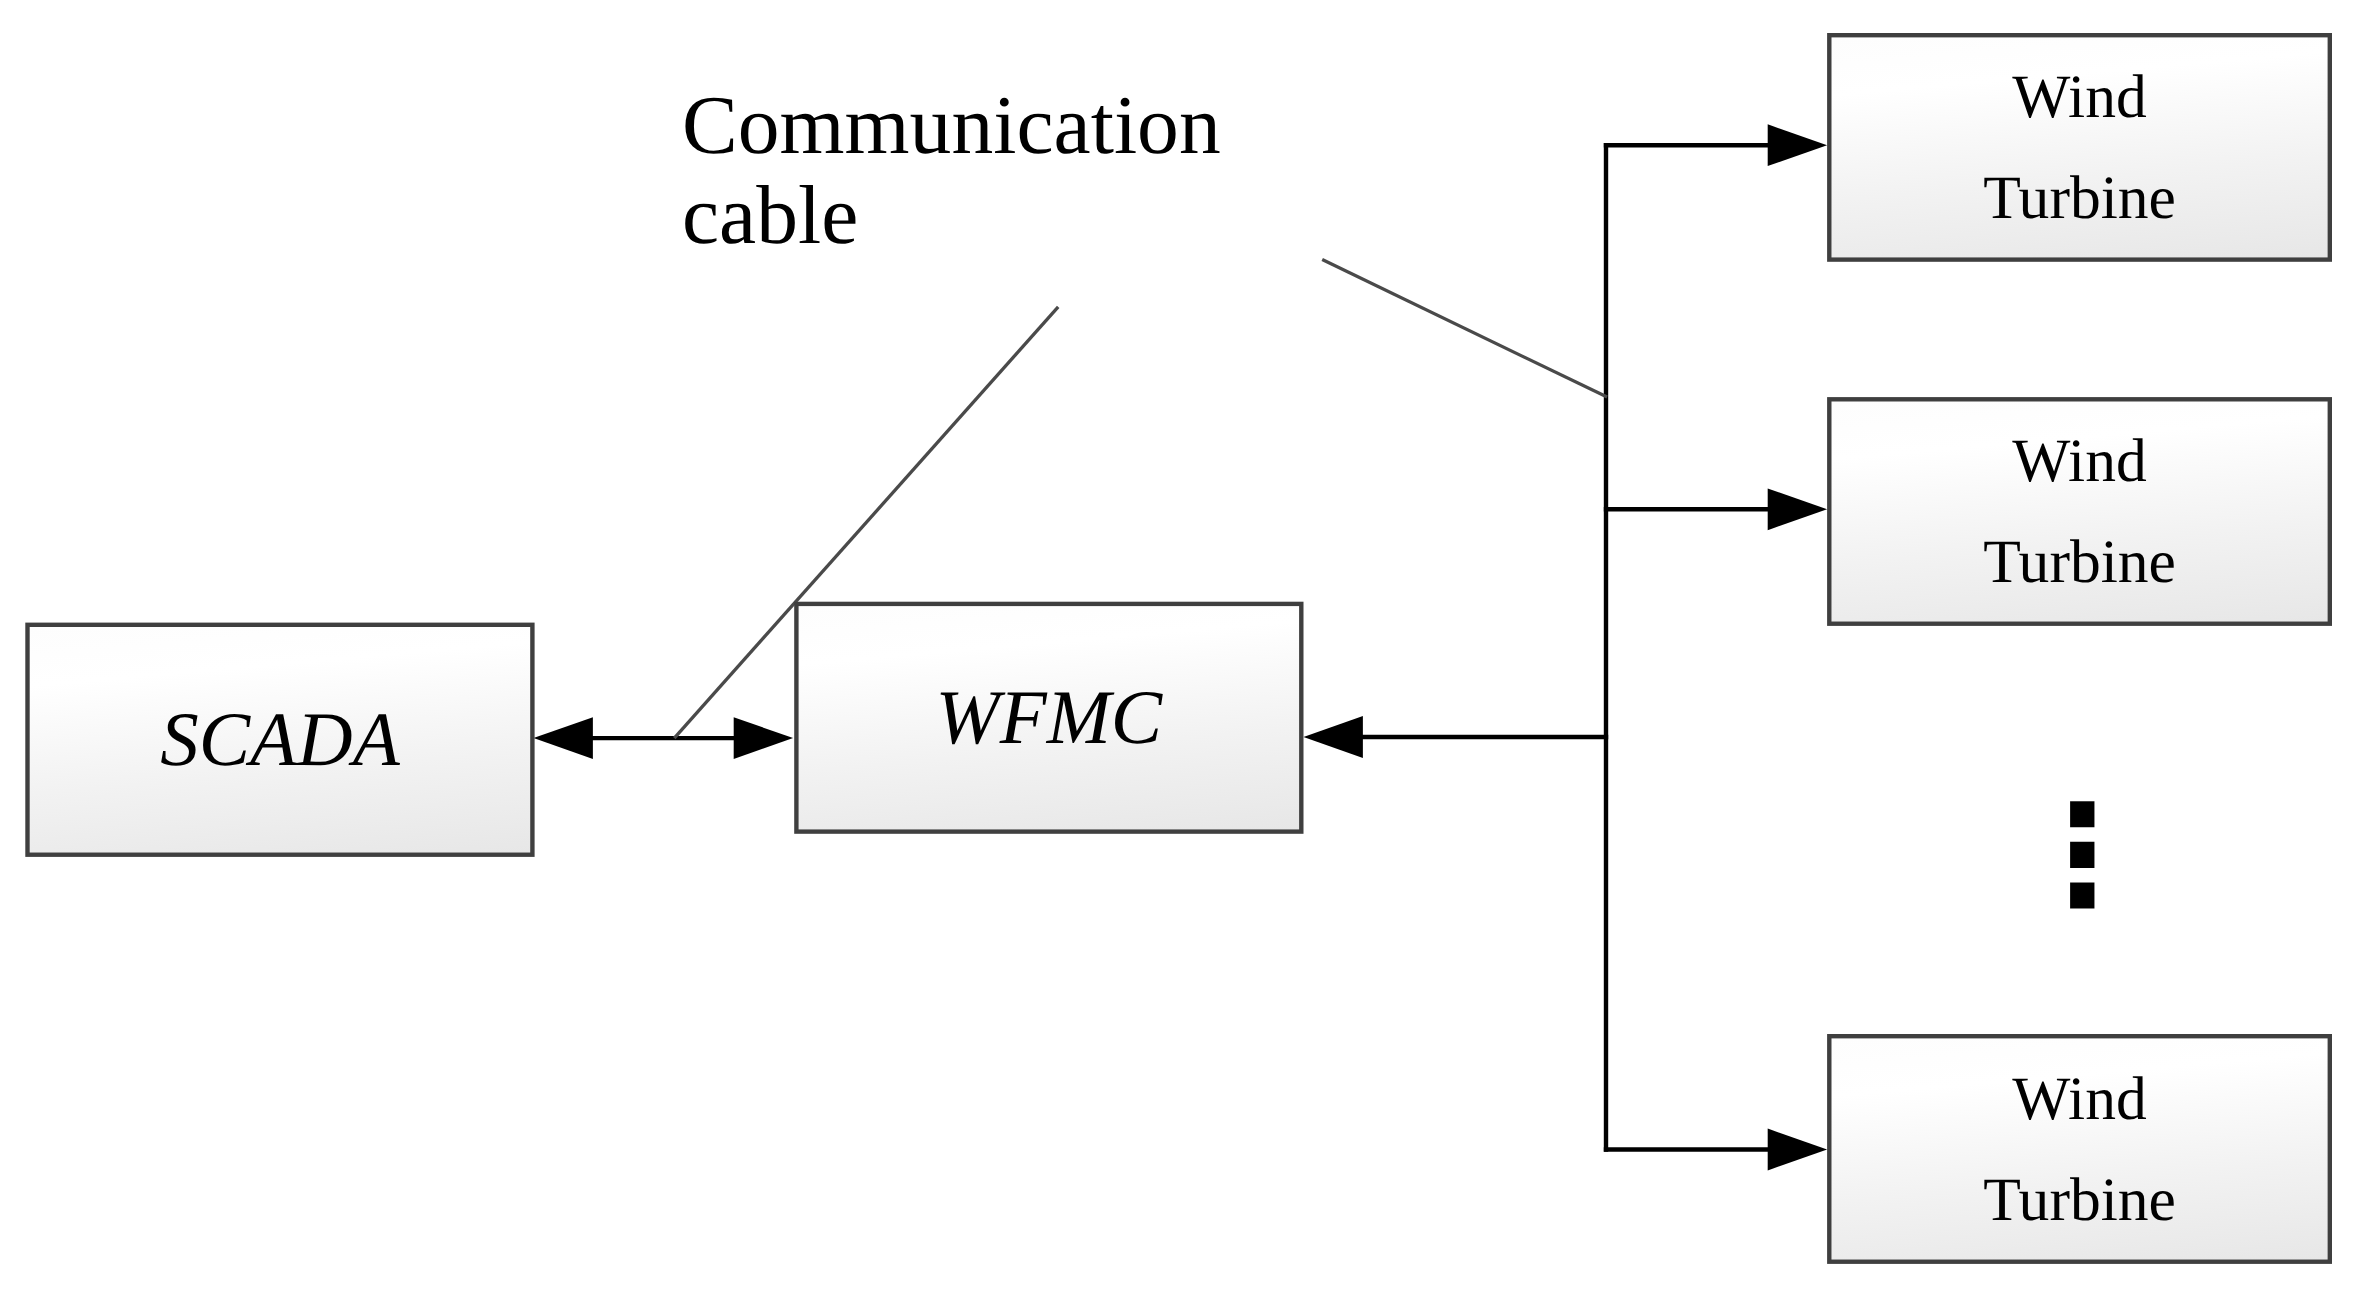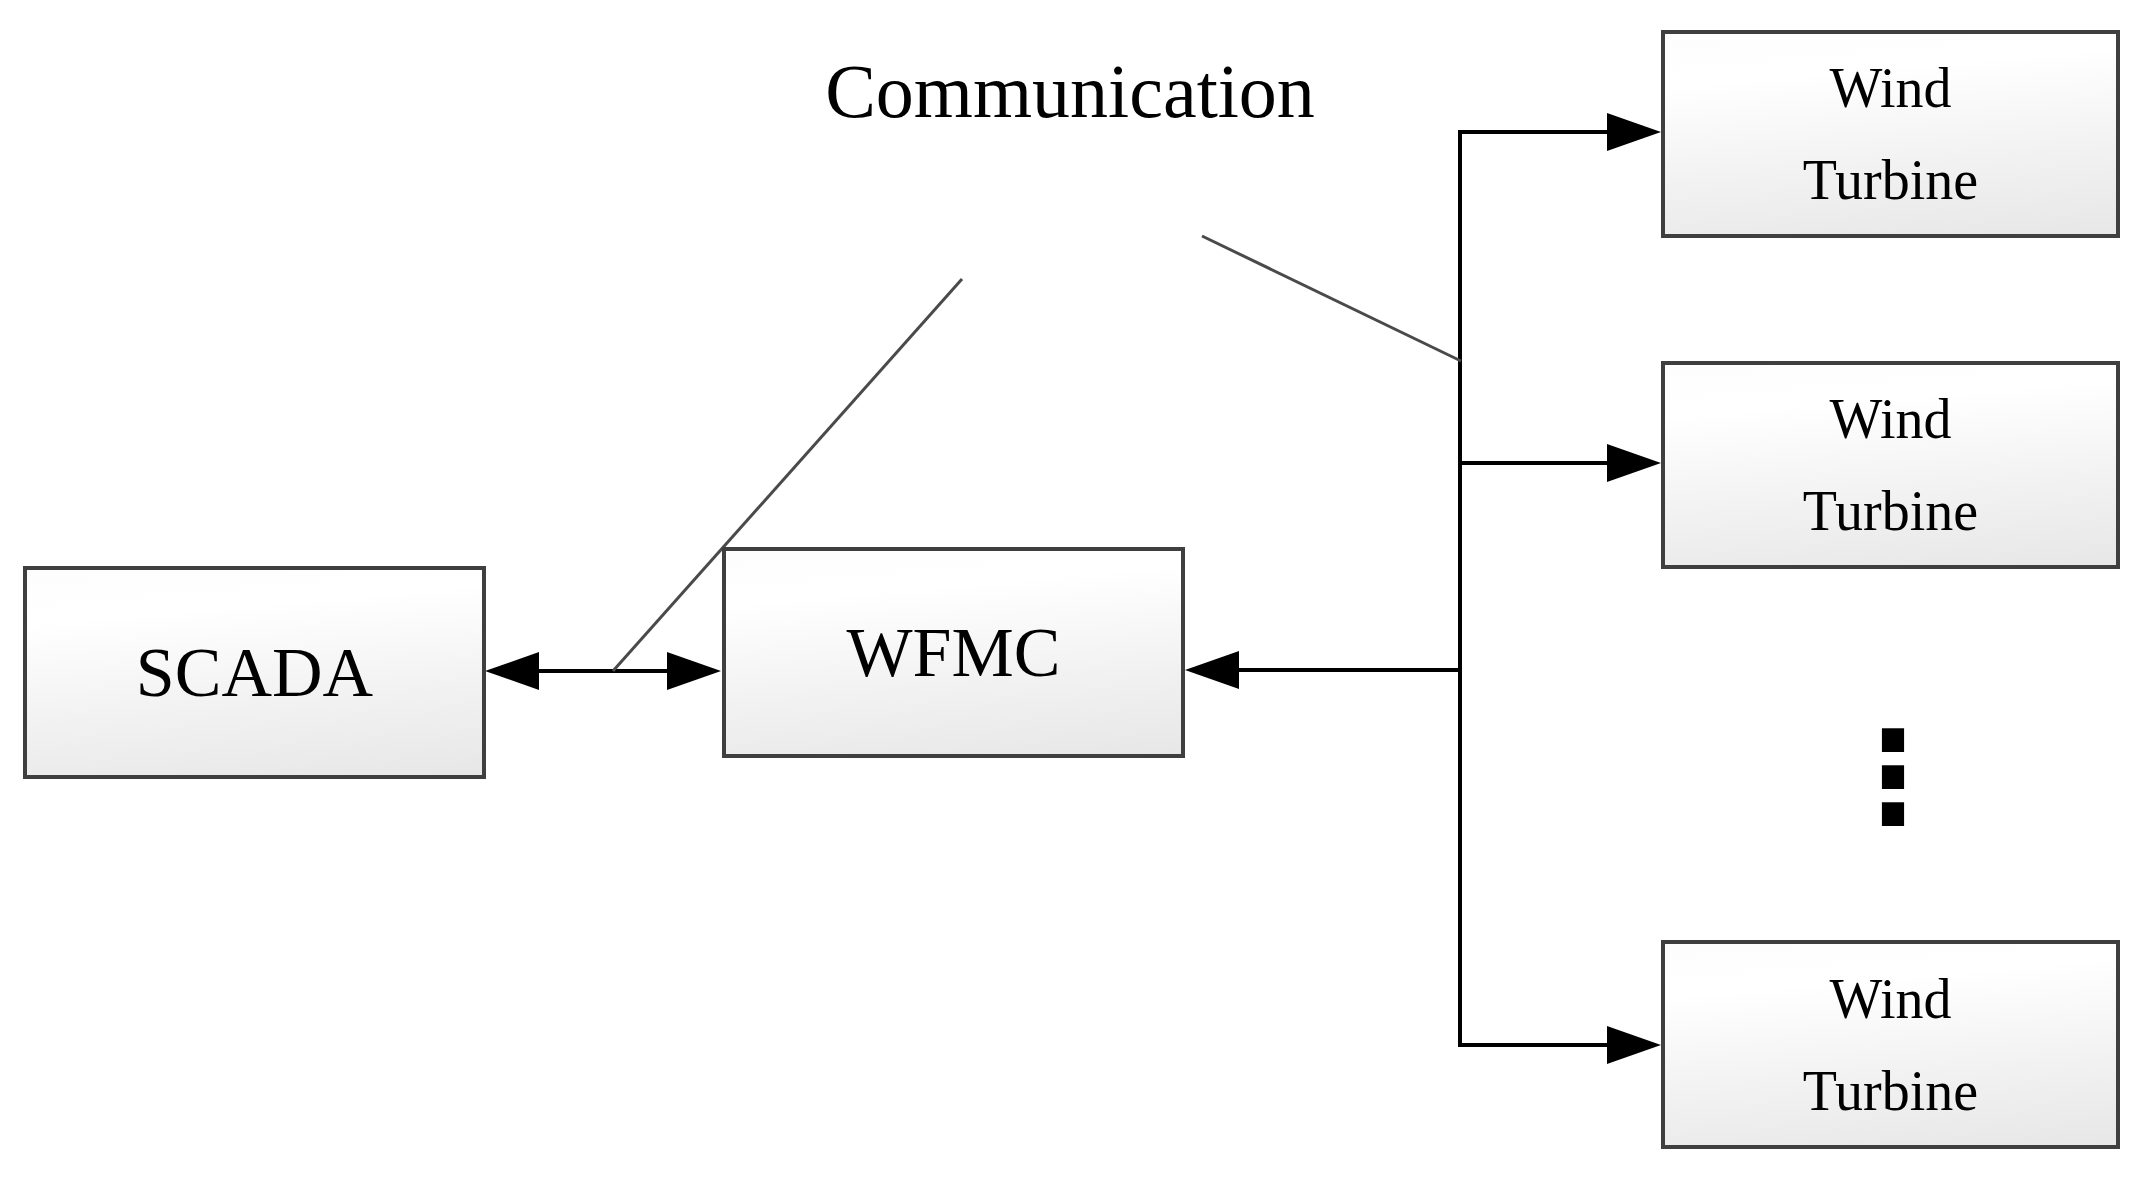--- a/index.html
+++ b/index.html
@@ -33,32 +33,32 @@
     display: flex;
     flex-direction: column;
     align-items: center;
     justify-content: center;
     text-align: center;
   }
   .node .lbl {
     font-size: 70px;
     line-height: 1.0;
     white-space: nowrap;
+    font-style: italic;
   }
   .node .lbl2 {
     font-size: 56px;
     line-height: 92px;
     white-space: nowrap;
   }
   .annotation {
     position: absolute;
     left: 620px;
-    top: 50px;
+    top: 73px;
     width: 900px;
-    text-align: center;
     font-size: 76px;
     line-height: 82px;
   }
   .v-ellipsis {
     position: absolute;
     left: 1823px;
     top: 700px;
     width: 140px;
     height: 155px;
     display: flex;
@@ -95,20 +95,21 @@
 
     <line class="c-line" x1="1458" y1="1045" x2="1612" y2="1045"></line>
     <polygon class="c-head" points="1607,1026 1607,1064 1661,1045"></polygon>
 
     <line class="p-line" x1="962" y1="279" x2="613" y2="671"></line>
     <line class="p-line" x1="1202" y1="236" x2="1461" y2="361"></line>
   </svg>
 
   <div class="annotation">
     <div>Communication</div>
+    <div>cable</div>
   </div>
 
   <div class="node" style="left:23px; top:566px; width:463px; height:213px;">
     <span class="lbl">SCADA</span>
   </div>
 
   <div class="node" style="left:722px; top:547px; width:463px; height:211px;">
     <span class="lbl">WFMC</span>
   </div>
 

